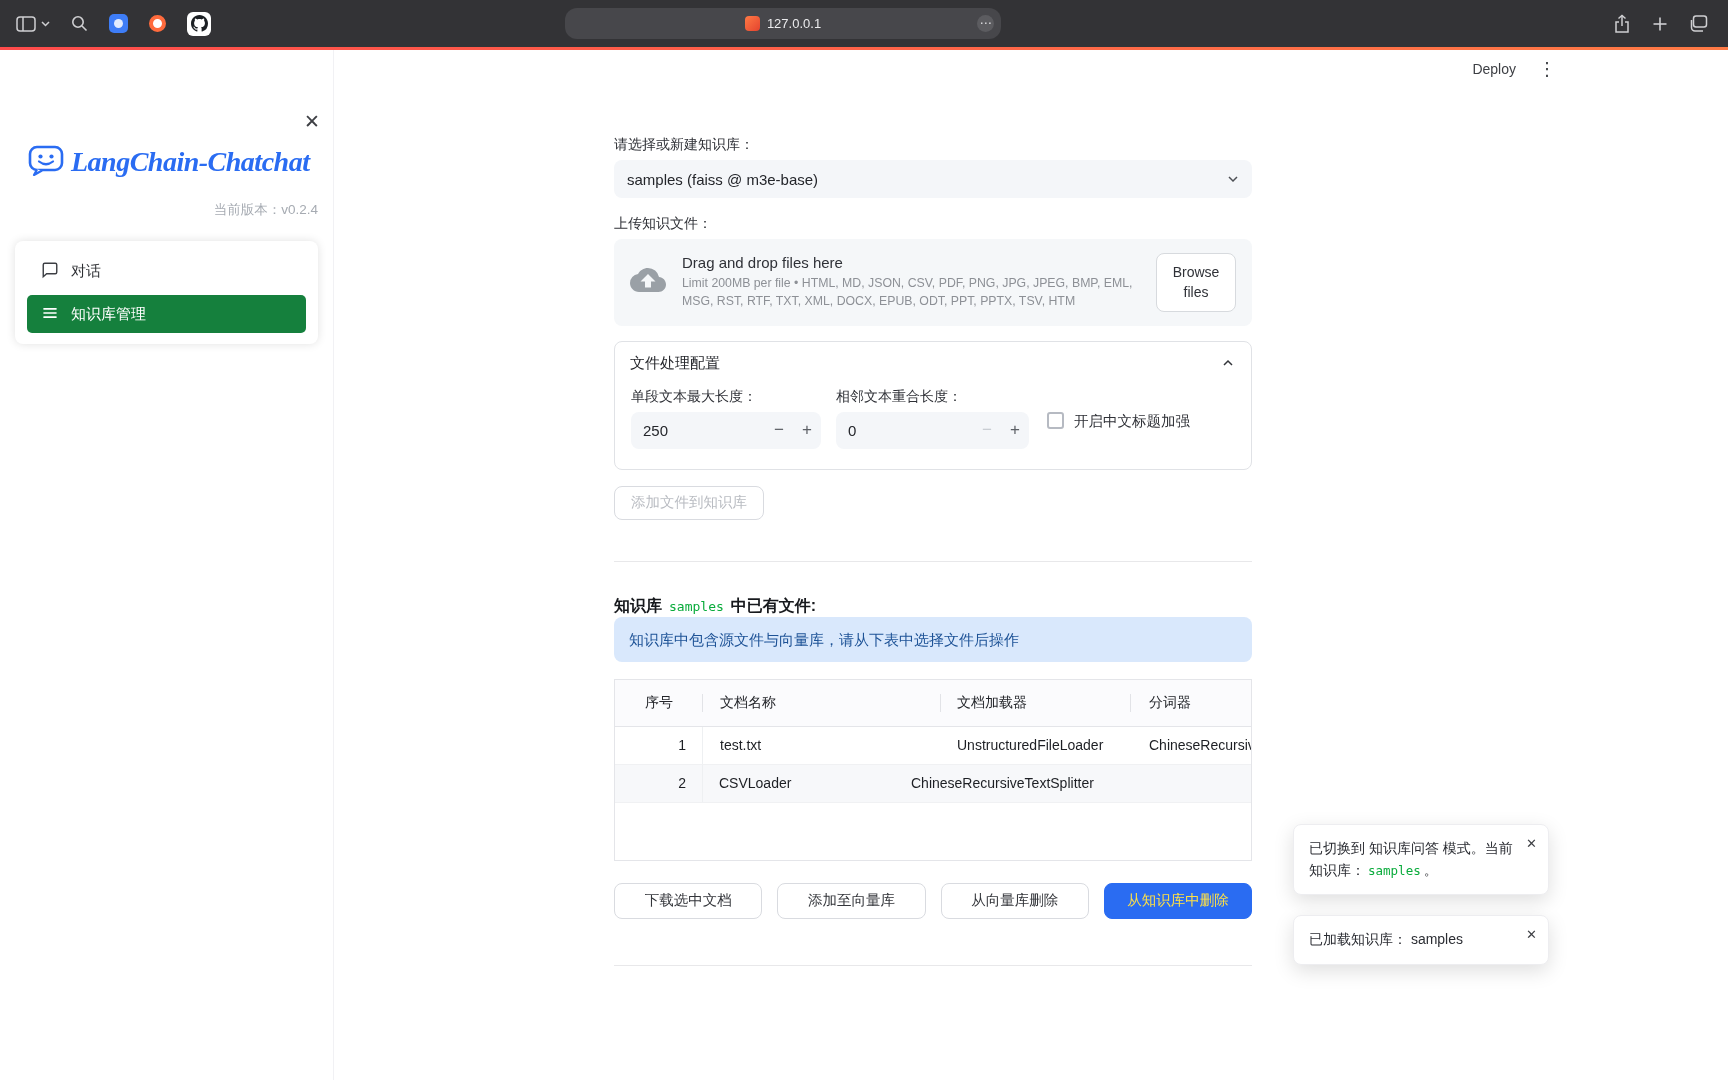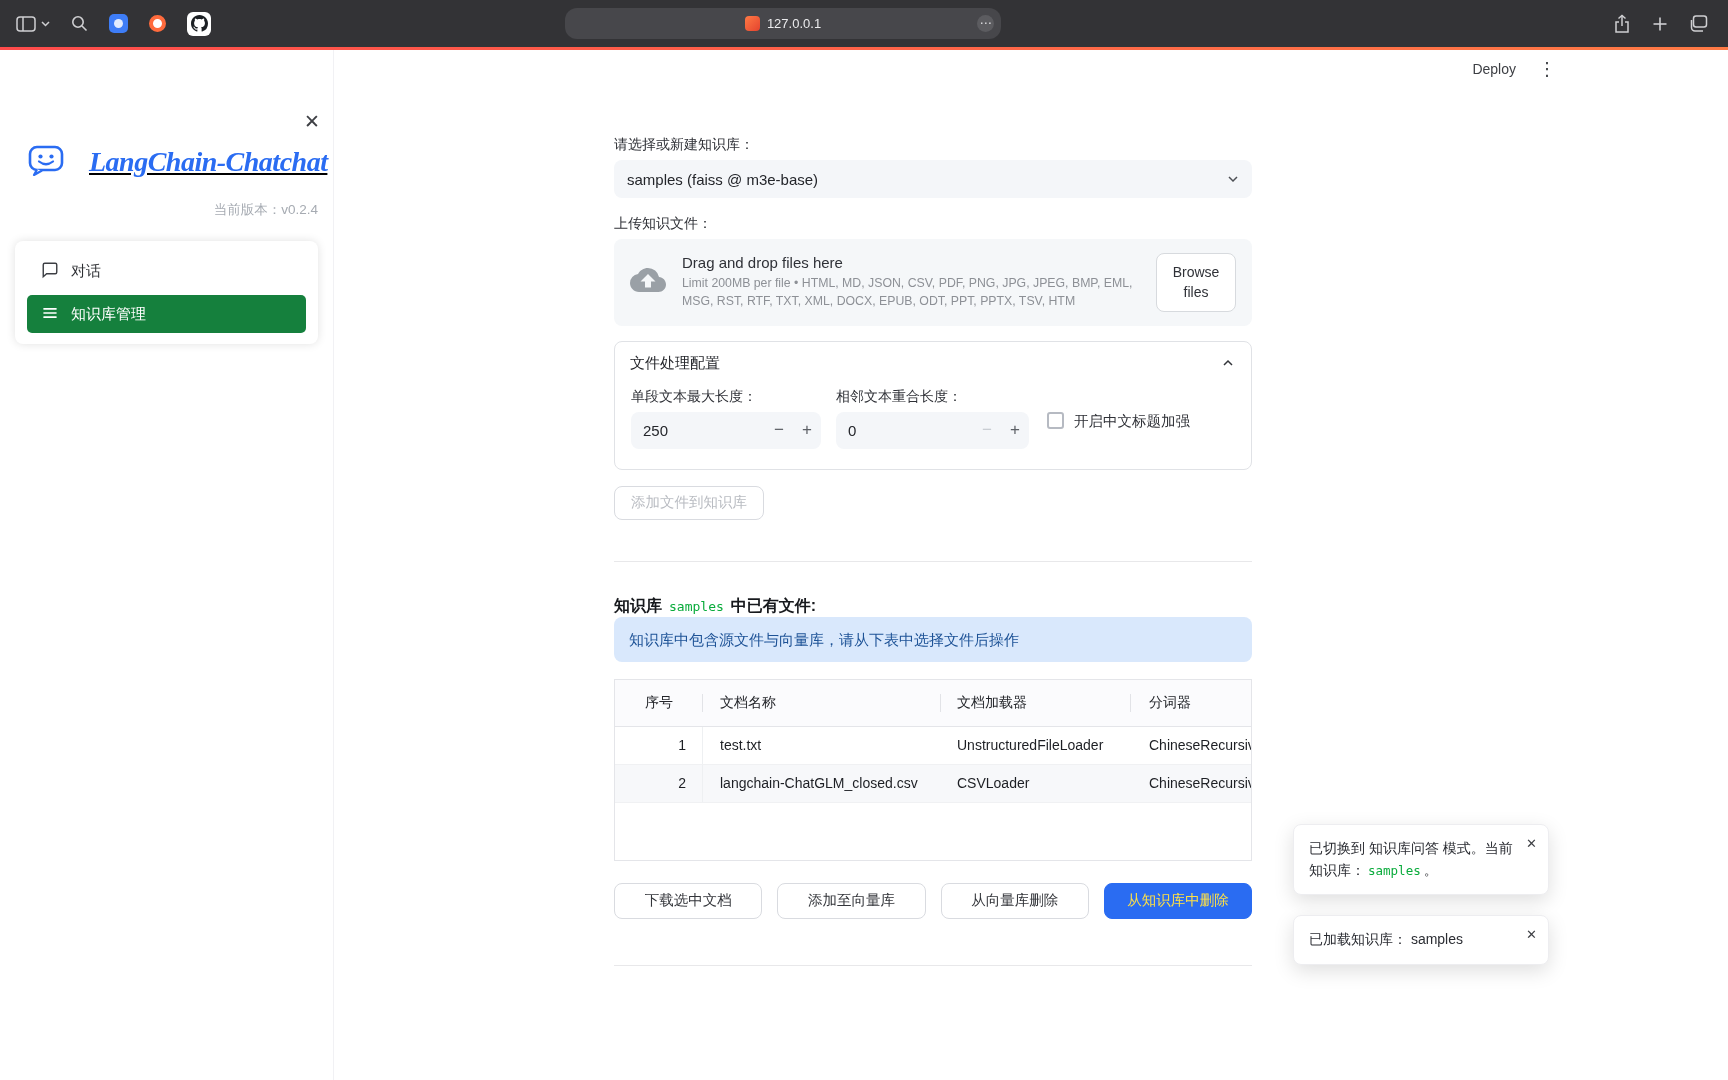--- a/index.html
+++ b/index.html
@@ -24,21 +24,21 @@
     color:#e2e2e4; font-size:12px; line-height:16px; text-align:center; }
 
   .decoration { position:absolute; top:47px; left:0; right:0; height:3px;
     background:linear-gradient(90deg,#ff4b4b,#ff7a45); }
 
   
   .app { position:absolute; top:50px; left:0; right:0; bottom:0; display:flex; background:#fff; }
 
   .sidebar { width:334px; position:relative; background:#fff; border-right:1px solid #f1f1f4; }
   .close-x { position:absolute; top:60px; right:13px; font-size:19px; color:#3d3f44; cursor:pointer; background:none; border:none; }
-  .logo-row { margin:90px 0 0 26px; display:flex; align-items:center; gap:23px;text-decoration:underline; }
+  .logo-row { margin:90px 0 0 26px; display:flex; align-items:center; gap:5px; }
   .logo-text { font-family:"Liberation Serif","DejaVu Serif",serif; font-style:italic; font-weight:700;
     font-size:28px; color:#2a6cf2; letter-spacing:-0.5px; white-space:nowrap; }
   .version { margin:17px 15px 0 0; text-align:right; color:#a6abb2; font-size:13.5px; }
   .menu-card { margin:22px 15px 0 15px; background:#fff; border-radius:8px; box-shadow:0 0 10px rgba(0,0,0,.12); padding:11px 12px; }
   .menu-item { height:38px; display:flex; align-items:center; gap:12px; padding:0 14px; border-radius:5px;
     font-size:15px; color:#2d2f33; cursor:pointer; }
   .menu-item + .menu-item { margin-top:5px; }
   .menu-item.selected { background:#15803d; color:#fff; }
 
   .main { flex:1; position:relative; background:#fff; }
@@ -302,21 +302,20 @@
             <div class="th c4">分词器</div>
           </div>
           <div class="tbl-row">
             <div class="td c1">1</div>
             <div class="td c2">test.txt</div>
             <div class="td c3">UnstructuredFileLoader</div>
             <div class="td c4">ChineseRecursiveTextSplitter</div>
           </div>
           <div class="tbl-row alt">
             <div class="td c1">2</div>
-            <div class="td c2">langchain-ChatGLM_closed.csv</div>
             <div class="td c3">CSVLoader</div>
             <div class="td c4">ChineseRecursiveTextSplitter</div>
           </div>
           <div class="tbl-filler"></div>
         </div>
 
         <div class="actions">
           <button class="action-btn">下载选中文档</button>
           <button class="action-btn">添加至向量库</button>
           <button class="action-btn">从向量库删除</button>

